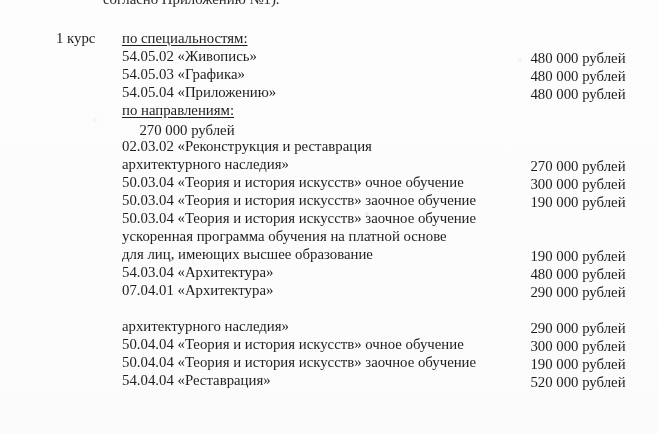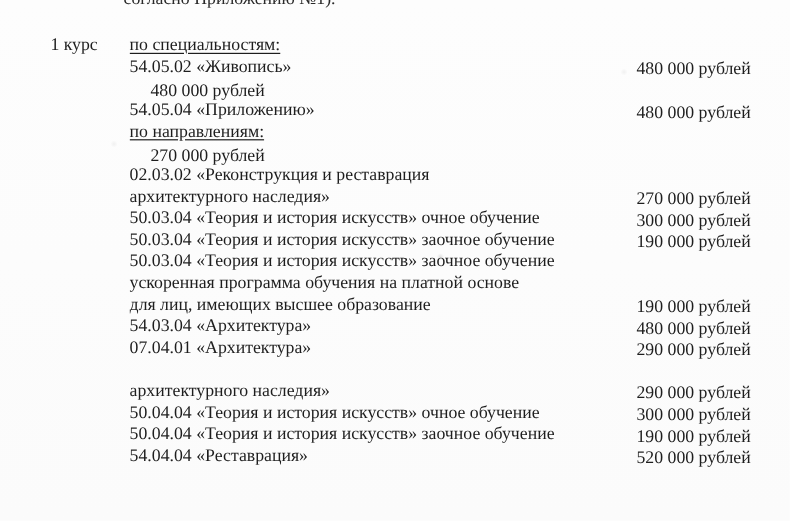--- a/index.html
+++ b/index.html
@@ -16,21 +16,21 @@
       radial-gradient(circle 2px at 586px 331px, rgba(0,0,0,0.08), transparent 3px),
       radial-gradient(circle 2px at 95px 120px, rgba(0,0,0,0.05), transparent 3px),
       radial-gradient(circle 2px at 520px 60px, rgba(0,0,0,0.05), transparent 3px),
       linear-gradient(180deg, #fdfdfd, #fbfbfb);
   }
   .clipped-top {
     position: absolute; top: -10px; left: 103px;
     font-size: 14.8px; line-height: 18px; color: #2a2a2a;
     white-space: nowrap;
   }
-  .rows { position: absolute; top: 29px; left: 42px; right: 15px; }
+  .rows { position: absolute; top: 29px; left: 56px; right: 15px; }
   .row { display: flex; height: 18px; line-height: 18px; font-size: 14.8px; }
   .cell { white-space: nowrap; }
   .course { width: 66px; }
   .label { flex: 1; overflow: hidden; }
   .price { width: 130px; text-align: center; transform: translateY(2px); }
   .ul { text-decoration: underline; text-underline-offset: 2px; }
 </style>
 </head>
 <body>
 
@@ -49,20 +49,21 @@
     </div>
 
     <div class="row">
       <div class="cell course"></div>
       <div class="cell label">54.05.02 «Живопись»</div>
       <div class="cell price">480 000 рублей</div>
     </div>
 
     <div class="row">
       <div class="cell course"></div>
+      <div class="cell label">54.05.03 «Графика»</div>
       <div class="cell price">480 000 рублей</div>
     </div>
 
     <div class="row">
       <div class="cell course"></div>
       <div class="cell label">54.05.04 «Приложению»</div>
       <div class="cell price">480 000 рублей</div>
     </div>
 
     <div class="row">

